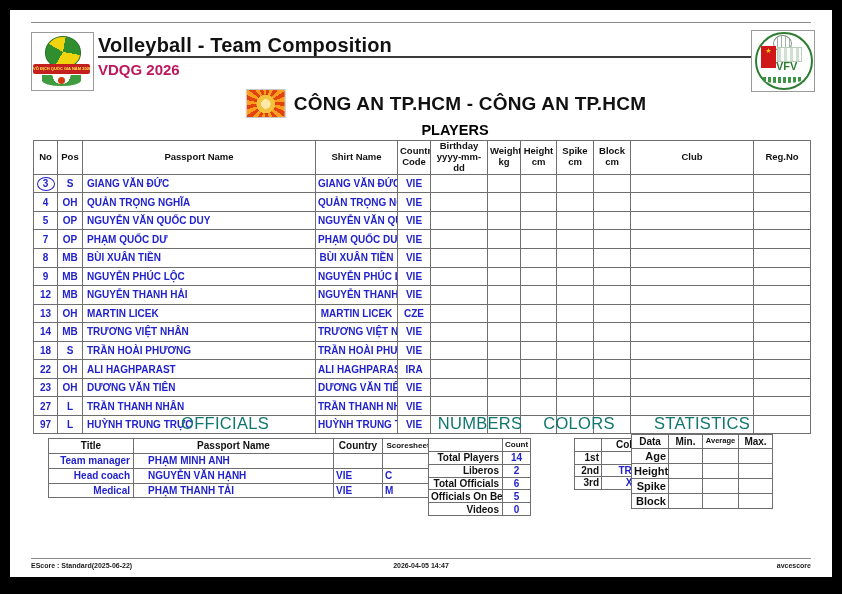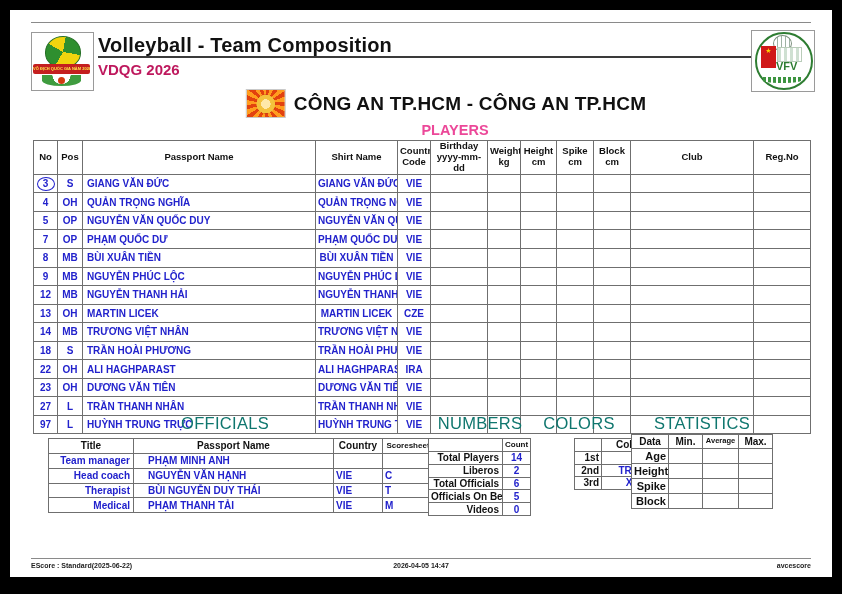--- a/index.html
+++ b/index.html
@@ -35,21 +35,21 @@
     background:repeating-linear-gradient(90deg,#3c9440 0 3px,#fff 3px 5px);}
   
   .team-line{position:absolute;left:436px;top:79px;transform:translateX(-50%);display:flex;align-items:center;gap:8px;white-space:nowrap;}
   .team-logo{width:38px;height:27px;position:relative;flex:0 0 auto;
     background:repeating-conic-gradient(from 0deg at 50% 50%,#e2420e 0 14deg,#ff9d1e 14deg 28deg);
     border:1px solid #c9c9c9;}
   .team-logo .emblem{position:absolute;left:50%;top:50%;width:19px;height:19px;transform:translate(-50%,-50%);
     border-radius:50%;background:radial-gradient(circle,#ffe9a8 0 35%,#f3c23c 36% 70%,#a81e1e 71%);}
   .team-title{font-size:19px;font-weight:bold;color:#111;letter-spacing:.2px;}
   .players-title{position:absolute;left:445px;top:112px;transform:translateX(-50%);
-    font-size:14.5px;font-weight:bold;color:#ec4899;}
+    font-size:14.5px;font-weight:bold;color:#000000;}
   
   table{border-collapse:collapse;table-layout:fixed;position:absolute;background:#fff;}
   td,th{border:1px solid #6f6f6f;overflow:hidden;white-space:nowrap;padding:0 2px;vertical-align:middle;}
   th{font-weight:bold;color:#111;white-space:pre-line;line-height:1.15;}
   .blue{color:#2222cc;font-weight:bold;}
   
   #players-table{left:23px;top:130px;width:777px;}
   #players-table th{font-size:9.5px;height:27px;}
   #players-table td{height:17.55px;font-size:10px;}
   #players-table .c{text-align:center;}
@@ -390,26 +390,20 @@
           <td class="c blue"></td>
           <td class="c blue"></td>
         </tr>
         <tr>
           <td class="blue off-title">Head coach</td>
           <td class="blue off-name">NGUYỄN VĂN HẠNH</td>
           <td class="c blue">VIE</td>
           <td class="c blue">C</td>
         </tr>
         <tr>
-          <td class="blue off-title">Therapist</td>
-          <td class="blue off-name">BÙI NGUYỄN DUY THÁI</td>
-          <td class="c blue">VIE</td>
-          <td class="c blue">T</td>
-        </tr>
-        <tr>
           <td class="blue off-title">Medical</td>
           <td class="blue off-name">PHẠM THANH TẢI</td>
           <td class="c blue">VIE</td>
           <td class="c blue">M</td>
         </tr>
       </tbody>
   </table>
 
   <table id="numbers-table">
     <colgroup>

